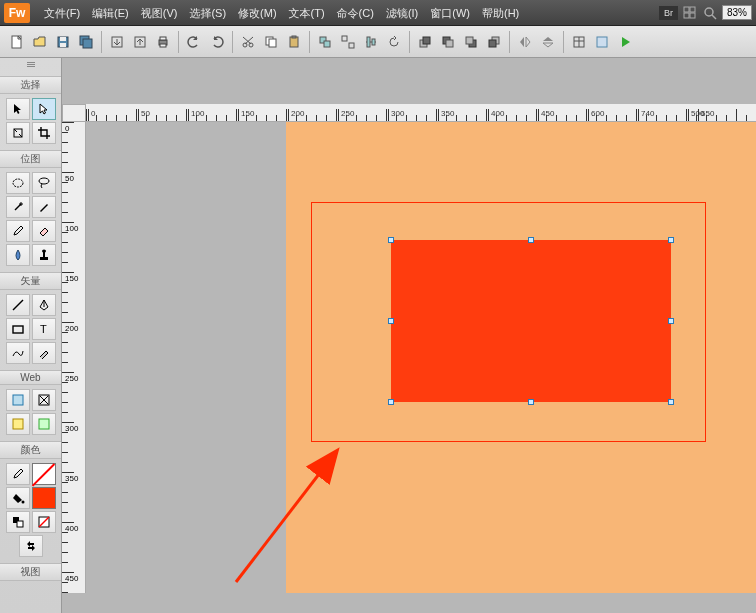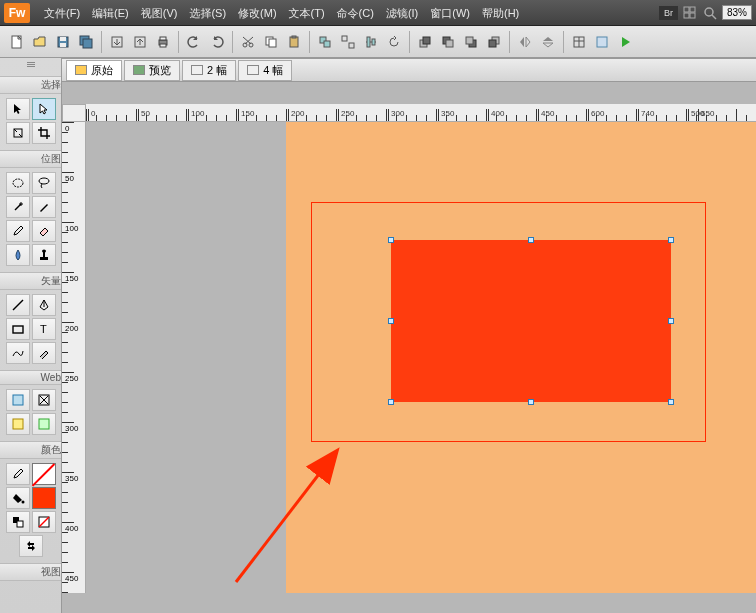--- a/index.html
+++ b/index.html
@@ -19,21 +19,21 @@
 .toolbar .tb-btn { width: 22px; height: 22px; display: flex; align-items: center; justify-content: center; color: #444; border: 1px solid transparent; border-radius: 2px; }
 .toolbar .sep { width: 1px; height: 22px; background: #aaa; margin: 0 3px; }
 
 
 .workspace { position: absolute; top: 58px; left: 0; right: 0; bottom: 0; display: flex; }
 
 
 .tools-panel { width: 62px; background: linear-gradient(#d9d9d9, #cfcfcf); border-right: 1px solid #999; display: flex; flex-direction: column; align-items: center; padding-top: 4px; overflow: hidden; }
 .tools-panel .grip { width: 8px; height: 10px; display: flex; flex-direction: column; gap: 1px; }
 .tools-panel .grip div { height: 1px; background: #888; }
-.tools-panel .section-label { font-size: 10px; color: #555; margin: 4px 0 2px; width: 100%; text-align: right; background: linear-gradient(#ececec, #d6d6d6); border-top: 1px solid #bbb; border-bottom: 1px solid #bbb; padding: 1px 0; }
+.tools-panel .section-label { font-size: 10px; color: #555; margin: 4px 0 2px; width: 100%; text-align: center; background: linear-gradient(#ececec, #d6d6d6); border-top: 1px solid #bbb; border-bottom: 1px solid #bbb; padding: 1px 0; }
 .tools-panel .tool-grid { display: flex; flex-wrap: wrap; width: 54px; gap: 2px; justify-content: center; padding: 2px 0; }
 .tools-panel .tool { width: 24px; height: 22px; border: 1px solid #bbb; background: linear-gradient(#f6f6f6,#e4e4e4); display: flex; align-items: center; justify-content: center; color: #333; font-size: 13px; }
 .tools-panel .tool.selected { background: #cde6f7; border-color: #6aa; }
 .tools-panel .swatch { width: 24px; height: 22px; border: 1px solid #777; }
 .tools-panel .swatch.fg { background: #ff3300; }
 .tools-panel .swatch.bg { background: #fff; position: relative; }
 .tools-panel .swatch.bg::after { content:""; position:absolute; width:140%; height:2px; background:red; top:50%; left:-20%; transform:rotate(-45deg); }
 
 
 .doc-area { flex: 1; background: #b7b7b7; display: flex; flex-direction: column; position: relative; }
@@ -446,38 +446,20 @@
             <path d="M3 5 L6 2 L6 4 L10 4 L10 6 L6 6 L6 8 Z M11 9 L8 12 L8 10 L4 10 L4 8 L8 8 L8 6 Z" fill="#000"></path>
           </svg>
         </div>
     </div>
 
     <div class="section-label">视图</div>
   </div>
 
   <div class="doc-area">
 
-    <div class="view-tabs">
-      <div class="vt active">
-          <span class="ico" style="background:#fc5"></span>
-          <span>原始</span>
-        </div>
-      <div class="vt">
-          <span class="ico" style="background:#7a7"></span>
-          <span>预览</span>
-        </div>
-      <div class="vt">
-          <span class="ico"></span>
-          <span>2 幅</span>
-        </div>
-      <div class="vt">
-          <span class="ico"></span>
-          <span>4 幅</span>
-        </div>
-    </div>
 
     <div class="ruler-corner"></div>
     <div class="ruler-h">
         <div class="ticks" id="ruler-h-ticks">
           <div class="tick major" style="left: 0px;"></div>
           <div class="tick label" style="left: 2px;">0</div>
           <div class="tick" style="left: 10px;"></div>
           <div class="tick" style="left: 20px;"></div>
           <div class="tick" style="left: 30px;"></div>
           <div class="tick" style="left: 40px;"></div>

